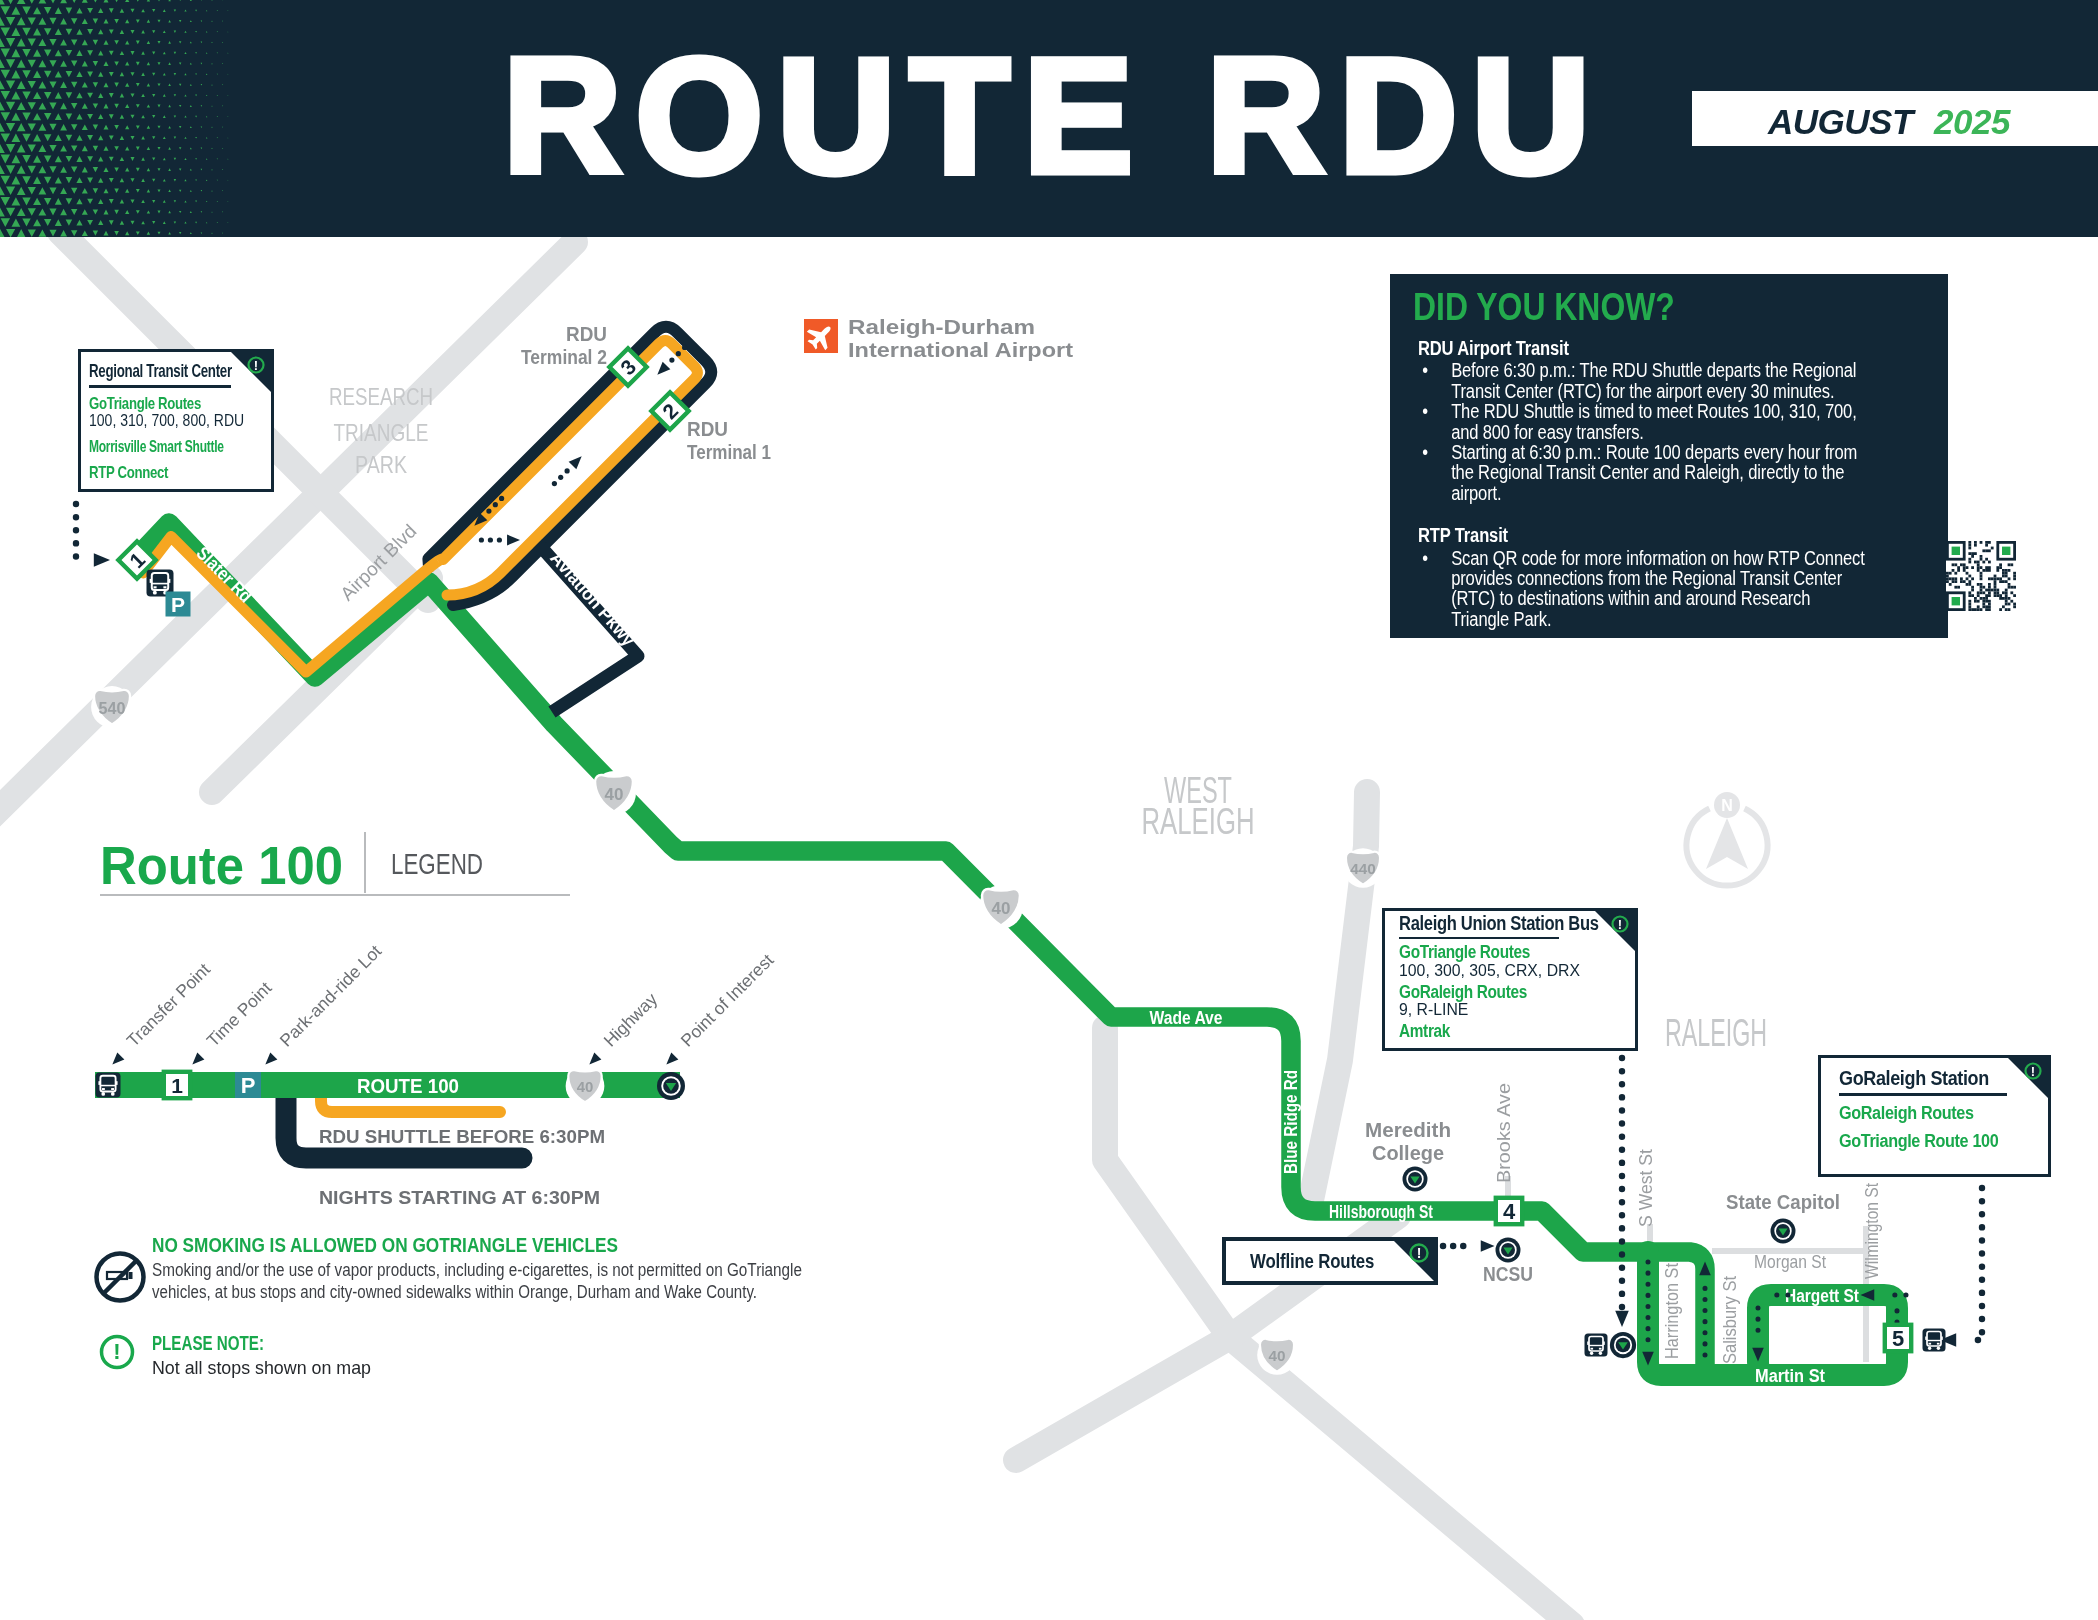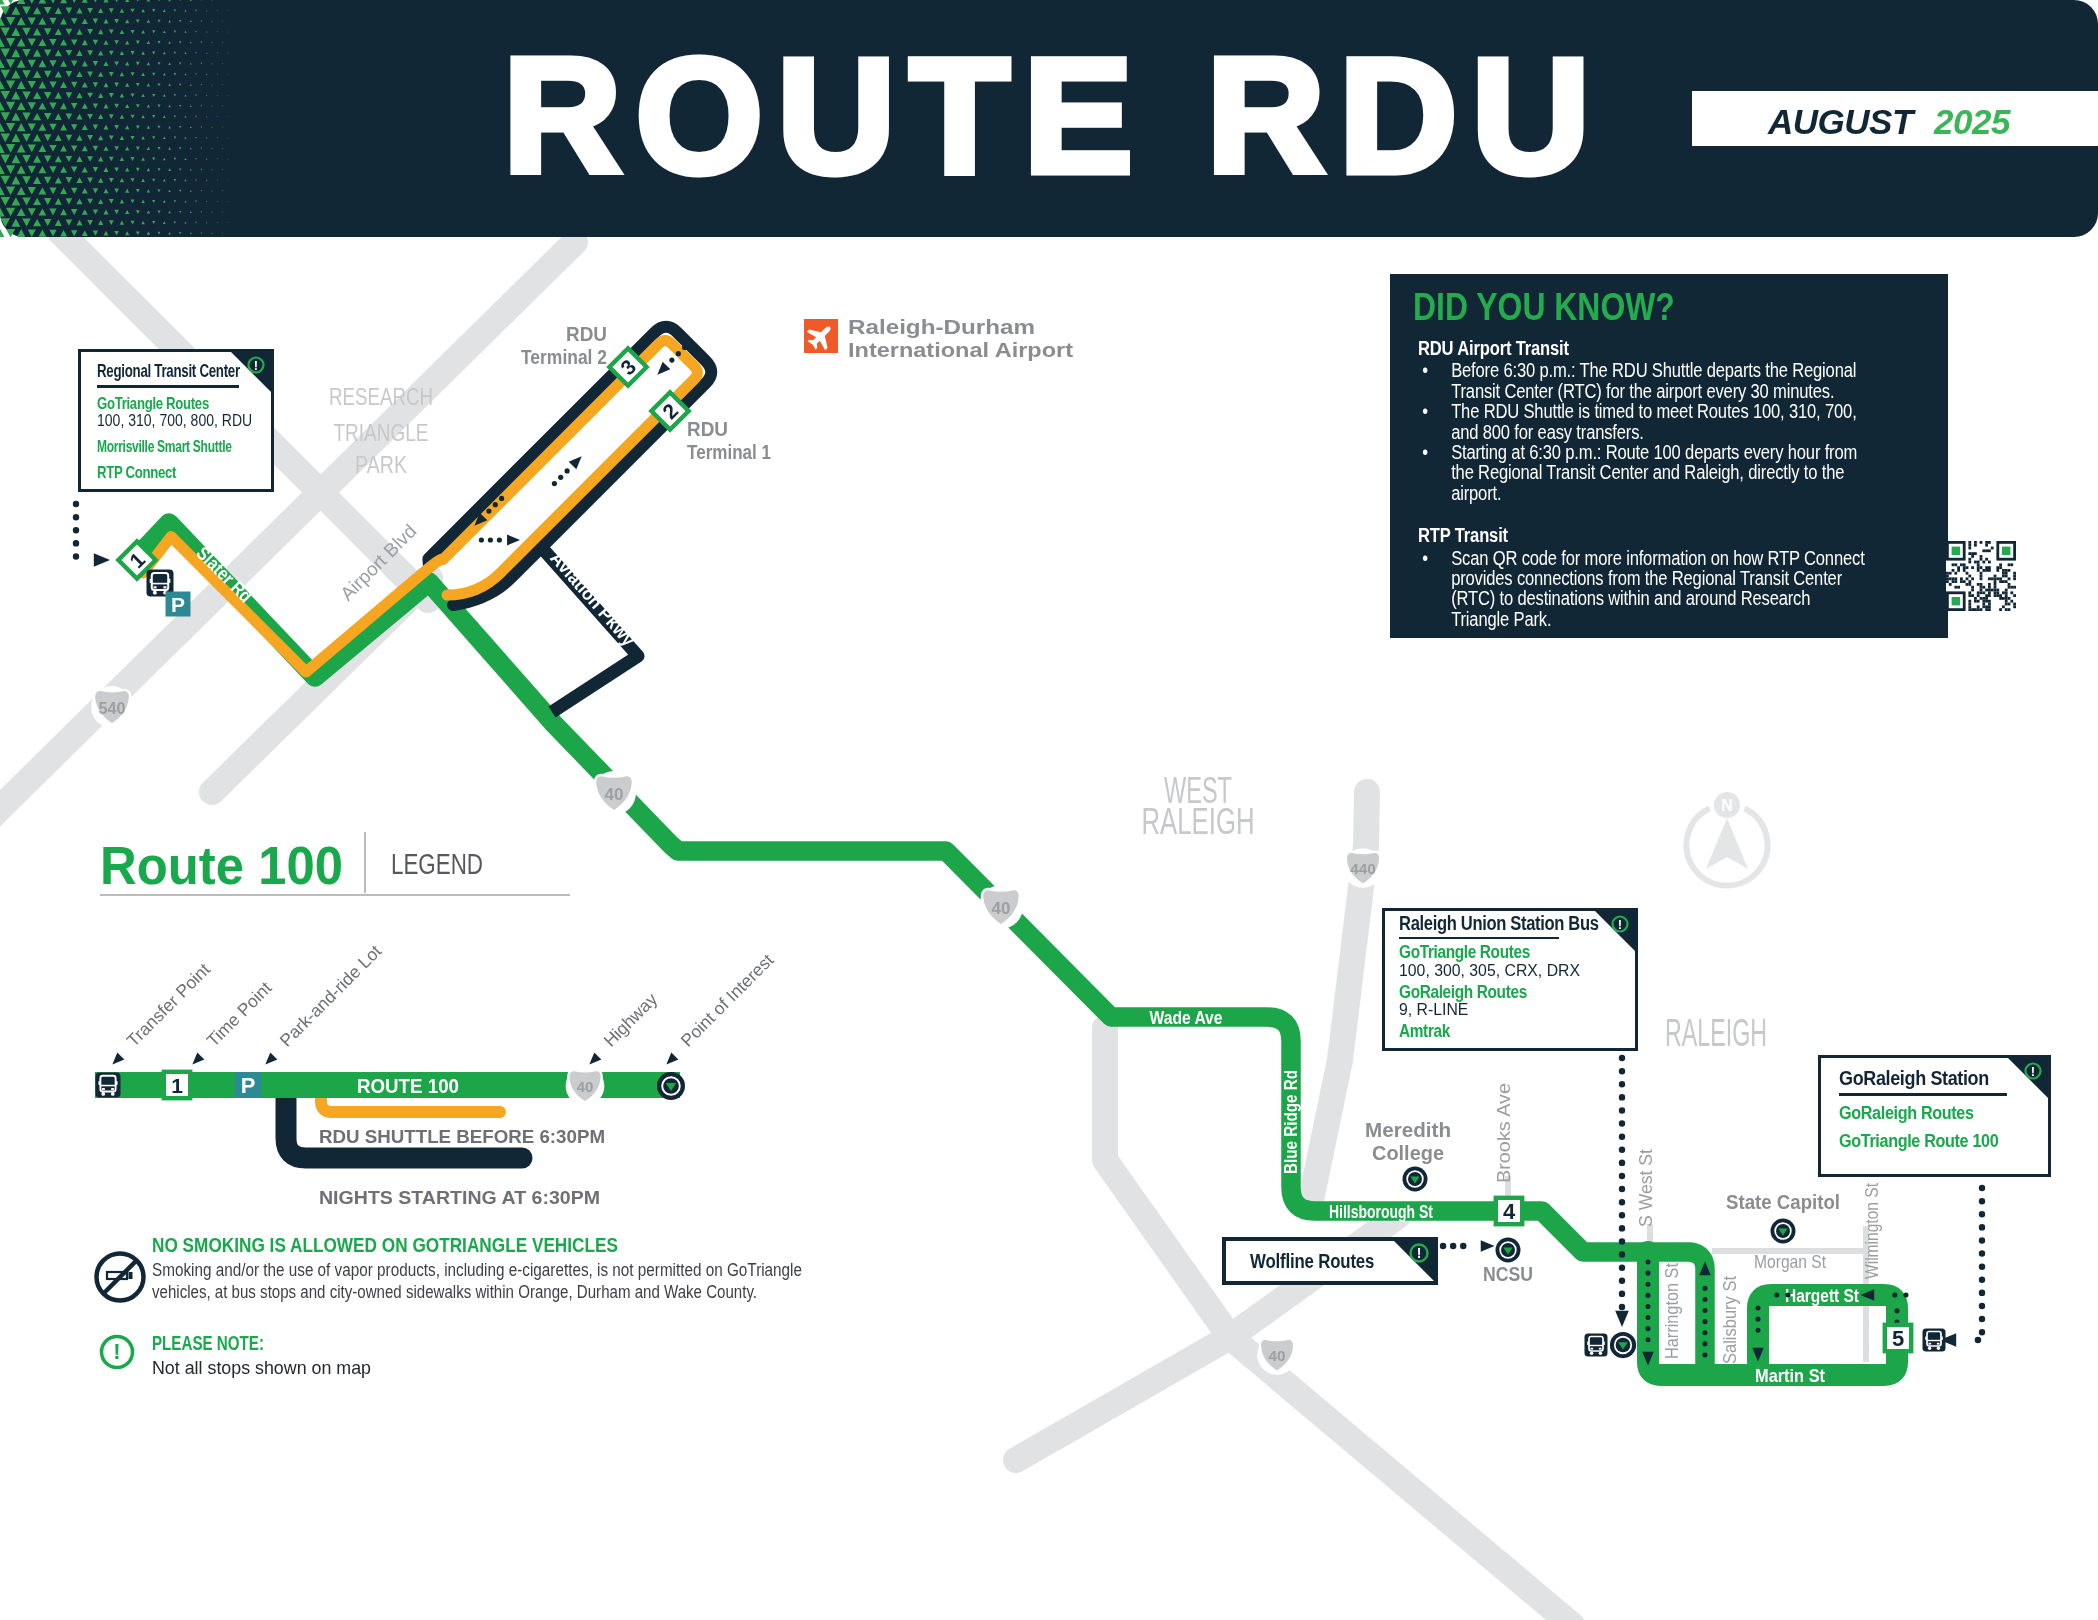--- a/index.html
+++ b/index.html
@@ -1,16 +1,16 @@
 <!DOCTYPE html>
 <html><head><meta charset="utf-8">
 <style>
 * { margin:0; padding:0; box-sizing:border-box; }
 html,body { width:2098px; height:1620px; background:#fff; font-family:"Liberation Sans", sans-serif; overflow:hidden; }
-#hdr { position:absolute; left:0; top:0; width:2098px; height:237px; background:#122736;border-radius:24px; }
+#hdr { position:absolute; left:0; top:0; width:2098px; height:237px; background:#122736; }
 #hdr .title { position:absolute; left:503px; top:22px; font-size:164px; font-weight:bold; color:#fff;
   letter-spacing:14px; -webkit-text-stroke:7px #fff; white-space:nowrap; }
 #datebox { position:absolute; left:1692px; top:91px; width:406px; height:55px; background:#fff; }
 #datebox .t { position:absolute; left:76px; top:11px; font-size:35px; font-weight:bold; font-style:italic; color:#122736; letter-spacing:-0.5px; }
 #datebox .t .g { color:#3cb558;margin-left:12px; }
 .co { position:absolute; background:#fff; border:3px solid #122736; }
 .co .ct { font-size:19px; font-weight:bold; color:#122736; letter-spacing:-0.4px;
   white-space:nowrap; transform:scaleX(.84); transform-origin:left; }
 .co .hr { height:2.5px; background:#122736; margin-top:4px; }
 .co .g { color:#19a84c; }
@@ -868,21 +868,21 @@
 <div id="datebox">
     <div class="t">AUGUST <span class="g">2025</span></div>
   </div>
 
 <div class="co" style="left:78px;top:349px;width:196px;height:143px">
  <svg width="42" height="42" style="position:absolute;top:-1px;right:-1px">
       <polygon points="0,0 42,0 42,42" fill="#122736"></polygon>
       <circle cx="26" cy="14" r="7.5" fill="#122736" stroke="#23ab4d" stroke-width="2.2"></circle>
       <text x="26" y="18.5" font-family="&quot;Liberation Sans&quot;, sans-serif" font-size="13" font-weight="bold" fill="#fff" text-anchor="middle">!</text>
     </svg>
- <div style="padding:9px 12px 0 16px">
+ <div style="padding:9px 12px 0 8px">
   <div class="ct" style="transform:scaleX(.7)">Regional Transit Center</div>
   <div class="hr" style="width:142px"></div>
   <div class="g b" style="margin-top:7px">GoTriangle Routes</div>
   <div class="d">100, 310, 700, 800, RDU</div>
   <div class="g b" style="margin-top:8px;transform:scaleX(.73)">Morrisville Smart Shuttle</div>
   <div class="g b" style="margin-top:9px">RTP Connect</div>
  </div>
 </div>
 <div class="co" style="left:1382px;top:908px;width:256px;height:143px">
  <svg width="42" height="42" style="position:absolute;top:-1px;right:-1px">

